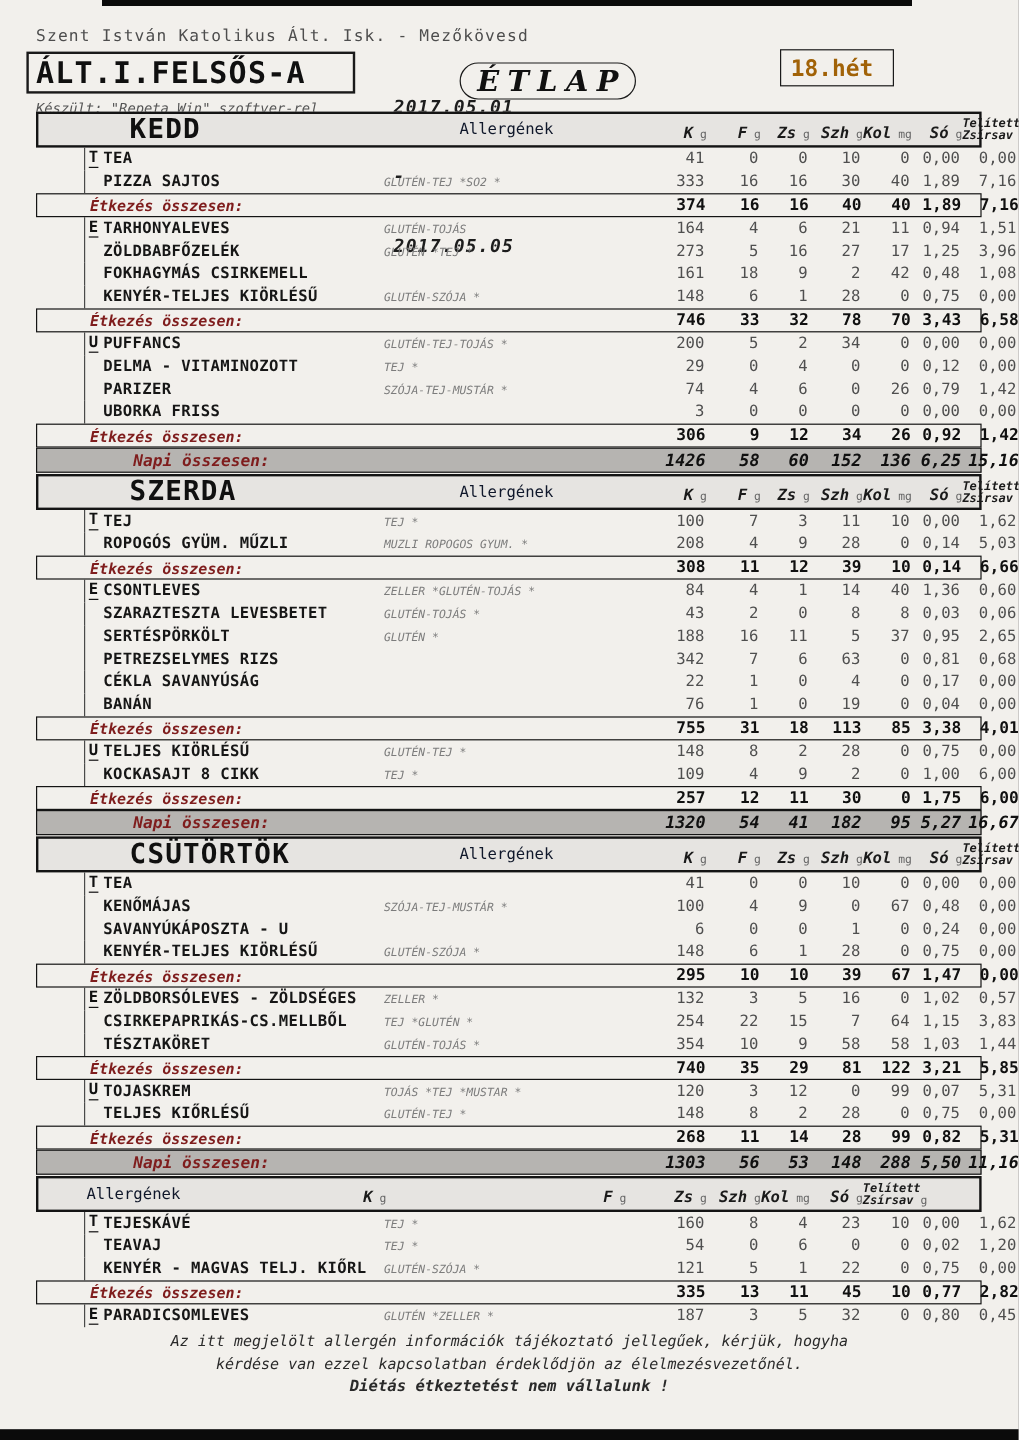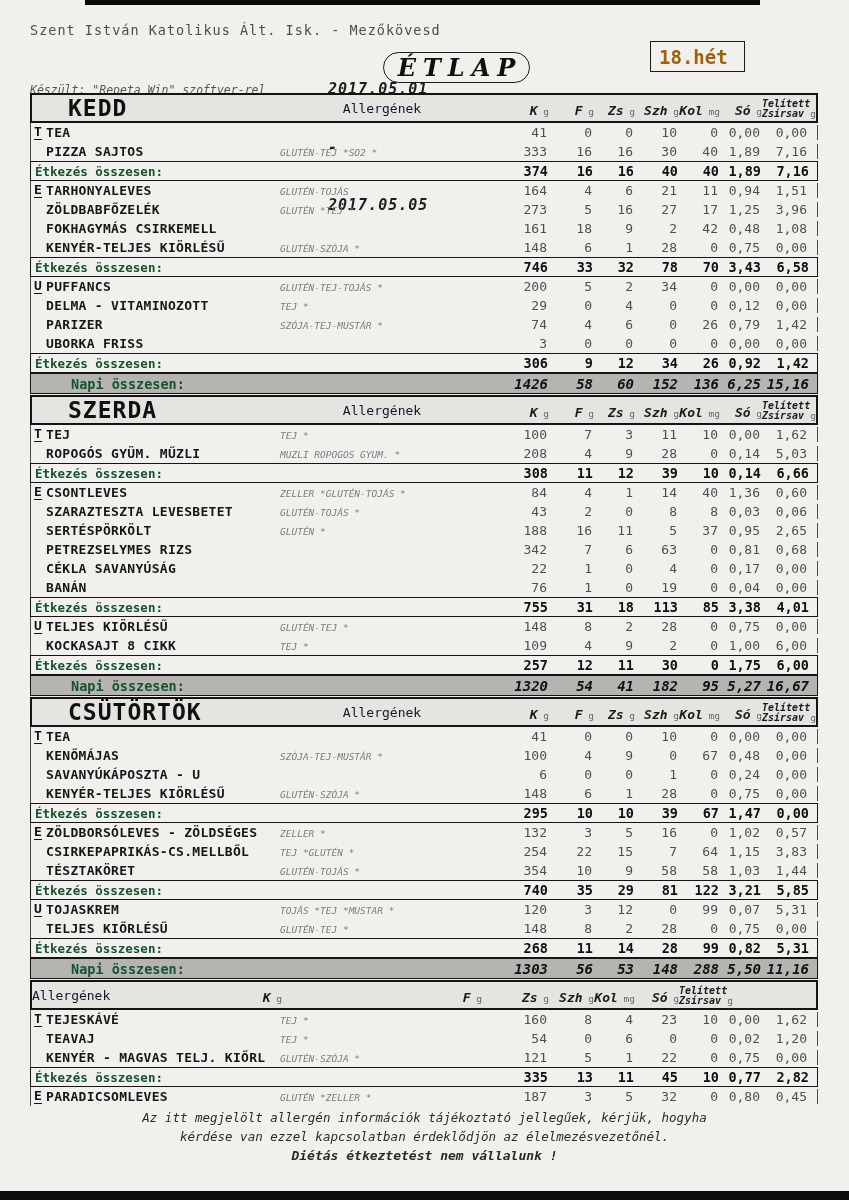--- a/index.html
+++ b/index.html
@@ -18,53 +18,56 @@
     border-radius:16px; display:flex; align-items:center; justify-content:center;
     font-family:"DejaVu Serif","Liberation Serif",serif; font-style:italic; font-weight:bold;
     font-size:24px; letter-spacing:7px; padding-left:7px; color:#101010; }
   .week-box { position:absolute; left:650px; top:41px; width:95px; height:31px; border:1.5px solid #1a1a1a;
     display:flex; align-items:center; padding-left:8px; font-size:19px; font-weight:bold; color:#a16207; }
   .made { position:absolute; left:30px; top:83px; font-style:italic; font-size:11.5px; color:#555; }
   .dates { position:absolute; left:328px; top:80px; font-weight:bold; font-style:italic; font-size:15px;
     letter-spacing:1px; color:#1d1d1d; display:flex; gap:40px;flex-direction:column; }
 
   #table-root { position:absolute; left:30px; top:93px; width:788px; }
-  .row { display:grid; grid-template-columns:16px 234px 200px 67px 45px 41px 44px 41px 42px 58px; width:788px; }
+  .row { display:grid; grid-template-columns:16px 234px 200px 67px 45px 41px 44px 41px 42px 58px; width:788px;padding-left:40px; }
   .band { height:30px; border:2px solid #141414; background:#e6e4e1; align-items:center; }
   .day-name { grid-column:1/3; font-size:23px; font-weight:bold; padding-left:36px; letter-spacing:1px; color:#101010; line-height:26px; }
   .allergen-hdr { text-align:center; font-size:13px; color:#0f172a; }
   .col-hdr { text-align:right; align-self:end; padding-bottom:2px; white-space:nowrap; }
   .col-hdr .lbl { font-weight:bold; font-style:italic; font-size:13px; color:#1a1a1a; }
   .col-hdr .unit { font-size:9.5px; font-style:normal; font-weight:normal; color:#666; }
   .col-hdr.two { font-weight:bold; font-style:italic; font-size:10px; line-height:10px; padding-right:10px; color:#1a1a1a; }
   .item { height:19px; align-items:center; }
   .c-marker { border-left:1.3px solid #4a4a4a; height:100%; display:flex; align-items:center; padding-left:3px; }
   .mtype { font-weight:bold; font-size:13px; color:#111; border-bottom:1.6px solid #111; line-height:14px; }
   .c-name { font-weight:bold; font-size:13px; letter-spacing:0.3px; white-space:nowrap; color:#161616; }
   .c-allerg { font-style:italic; font-size:9.5px; color:#7c7c7c; white-space:nowrap; padding-top:2px; }
   .num { text-align:right; }
   .item .val { font-size:13px; color:#4f4f4f; }
   .row .num:last-child { padding-right:10px; }
   .item .num:last-child { border-right:1.3px solid #4a4a4a; }
   .etk { height:20px; border:1.4px solid #141414; align-items:center; }
-  .etk .label, .napi .label { grid-column:1/4; font-weight:bold; font-size:12.5px; padding-left:4px; color:#14532d; }
+  .etk .label, .napi .label { grid-column:1/4; font-weight:bold; font-style:italic; font-size:12.5px; padding-left:4px; color:#7f1d1d; }
   .etk .val { font-weight:bold; font-size:13.5px; color:#101010; }
   .napi { height:21px; border:1.4px solid #141414; background:#b6b4b1; align-items:center; margin-bottom:1px; }
   .napi .label { font-size:13.5px;margin-left:36px; }
   .napi .val { font-weight:bold; font-style:italic; font-size:14px; color:#101010; }
   .footer { position:absolute; left:0; top:1108px; width:849px; text-align:center;
     font-style:italic; font-size:12.5px; color:#2a2a2a; line-height:19px; }
   .footer .bold { font-weight:bold; font-size:13px; }
 </style>
 </head>
 <body>
 
 <div class="page">
   <div class="topbar"></div>
   <div class="school">Szent István Katolikus Ált. Isk. - Mezőkövesd</div>
+  <div class="class-box">
+    <span>ÁLT.I.FELSŐS-A</span>
+  </div>
   <div class="etlap-oval">
     <span>ÉTLAP</span>
   </div>
   <div class="week-box">
     <span>18.hét</span>
   </div>
   <div class="made">Készült: "Repeta Win" szoftver-rel</div>
   <div class="dates">
     <span>2017.05.01</span>
     <span>-</span>

